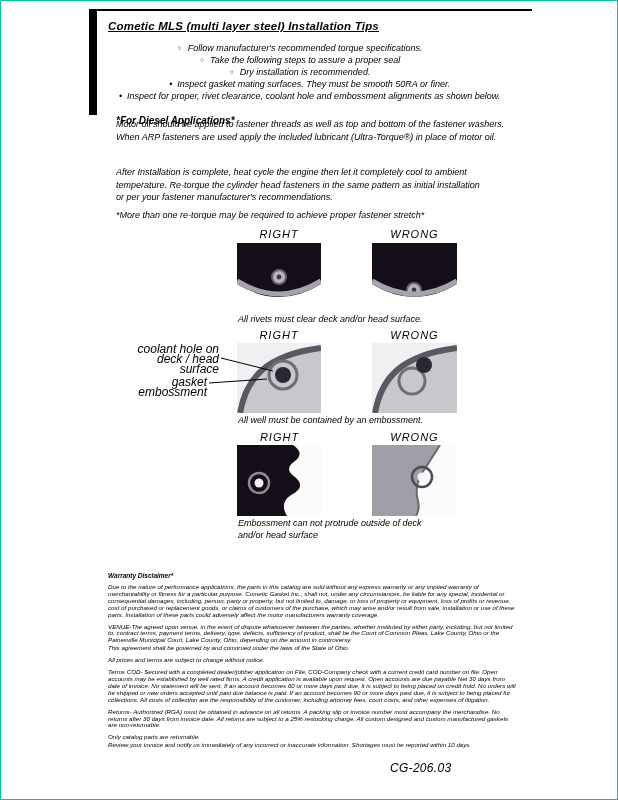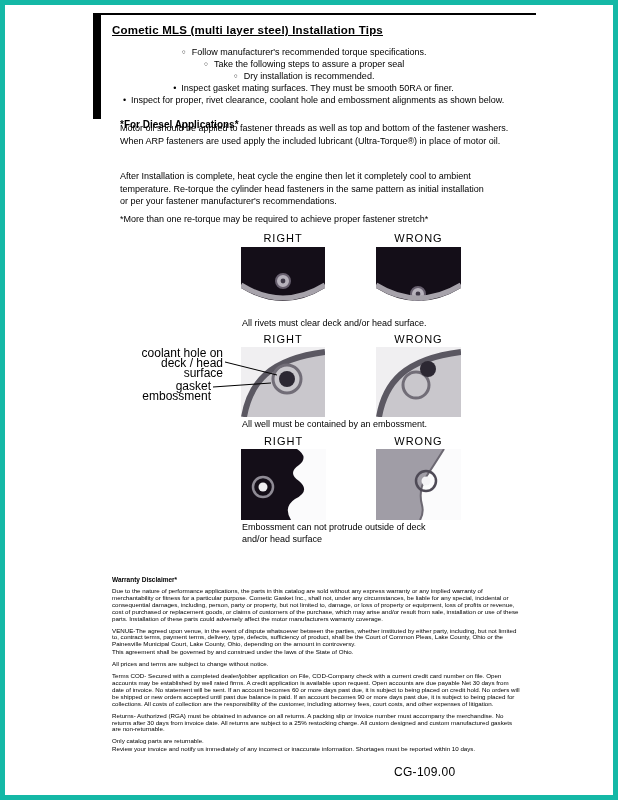--- a/index.html
+++ b/index.html
@@ -1,18 +1,18 @@
 <!DOCTYPE html>
 <html><head>
 <meta charset="utf-8">
 <style>
   html,body{margin:0;padding:0;background:#ffffff;}
   body{width:618px;height:800px;position:relative;overflow:hidden;
        font-family:"Liberation Sans",sans-serif;color:#000;}
-  .page{position:absolute;inset:0;background:#fff;border:5px solid #14b8a6;box-sizing:border-box;}
+  .page{position:absolute;inset:0;background:#fff;border:1px solid #14b8a6;box-sizing:border-box;font-style:italic;}
 
   .top-rule{position:absolute;left:89px;top:8px;width:442px;height:2px;background:#000;}
   .left-bar{position:absolute;left:88px;top:8px;width:8px;height:106px;background:#000;}
 
   .title{position:absolute;left:107px;top:19px;font-size:11.5px;font-weight:700;
          text-decoration:underline;letter-spacing:.2px;white-space:nowrap;}
 
   .tips{position:absolute;left:99px;top:41px;}
   .b-row{display:flex;align-items:flex-start;font-size:9px;line-height:12px;white-space:nowrap;justify-content:center;}
   .b-mark{flex:0 0 auto;}
@@ -183,15 +183,15 @@
     <p class="wp">Due to the nature of performance applications, the parts in this catalog are sold without any express warranty or any implied warranty of merchantability or fitness for a particular purpose.  Cometic Gasket Inc., shall not, under any circumstances, be liable for any special, incidental or consequential damages, including, person, party or property, but not limited to, damage, or loss of property or equipment, loss of profits or revenue, cost of purchased or replacement goods, or claims of customers of the purchase, which may arise and/or result from sale, installation or use of these parts.  Installation of these parts could adversely affect the motor manufacturers warranty coverage.</p>
     <p class="wp tight">VENUE-The agreed upon venue, in the event of dispute whatsoever between the parties, whether instituted by either party, including, but not limited to, contract terms, payment terms, delivery, type, defects, sufficiency of product, shall be the Court of Common Pleas, Lake County, Ohio or the Painesville Municipal Court, Lake County, Ohio, depending on the amount in controversy.</p>
     <p class="wp">This agreement shall be governed by and construed under the laws of the State of Ohio.</p>
     <p class="wp">All prices and terms are subject to change without notice.</p>
     <p class="wp">Terms COD- Secured with a completed dealer/jobber application on File, COD-Company check with a current credit card number on file.  Open accounts may be established by well rated firms.  A credit application is available upon request.  Open accounts are due payable Net 30 days from date of invoice.  No statement will be sent.  If an account becomes 60 or more days past due, it is subject to being placed on credit hold.  No orders will be shipped or new orders accepted until past due balance is paid.  If an account becomes 90 or more days past due, it is subject to being placed for collections.  All costs of collection are the responsibility of the customer, including attorney fees, court costs, and other expenses of litigation.</p>
     <p class="wp">Returns- Authorized (RGA) must be obtained in advance on all returns.  A packing slip or invoice number must accompany the merchandise.  No returns after 30 days from invoice date.  All returns are subject to a 25% restocking charge.  All custom designed and custom manufactured gaskets are non-returnable.</p>
     <p class="wp tight">Only catalog parts are returnable.</p>
     <p class="wp">Review your invoice and notify us immediately of any incorrect or inaccurate information.  Shortages must be reported within 10 days.</p>
   </div>
 
-  <div class="footer-code">CG-109.00</div>
+  <div class="footer-code">CG-206.03</div>
 
 </div>
 
 </body></html>

